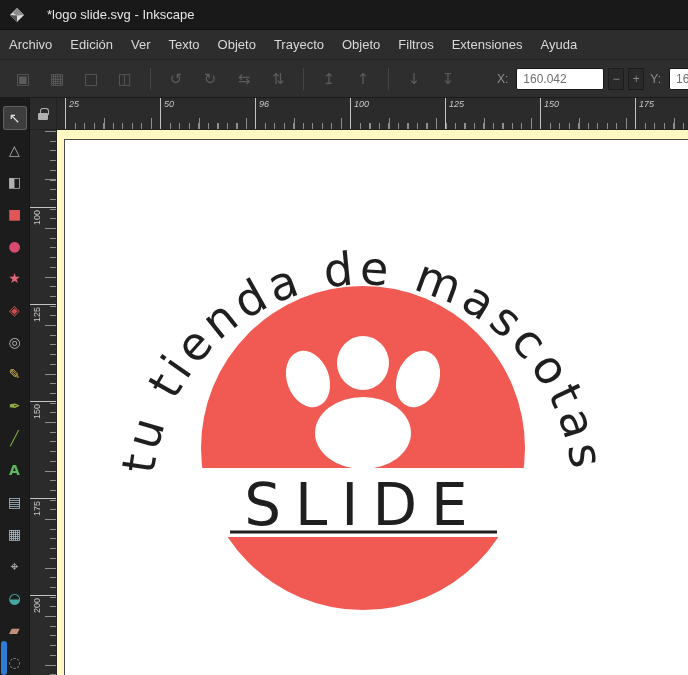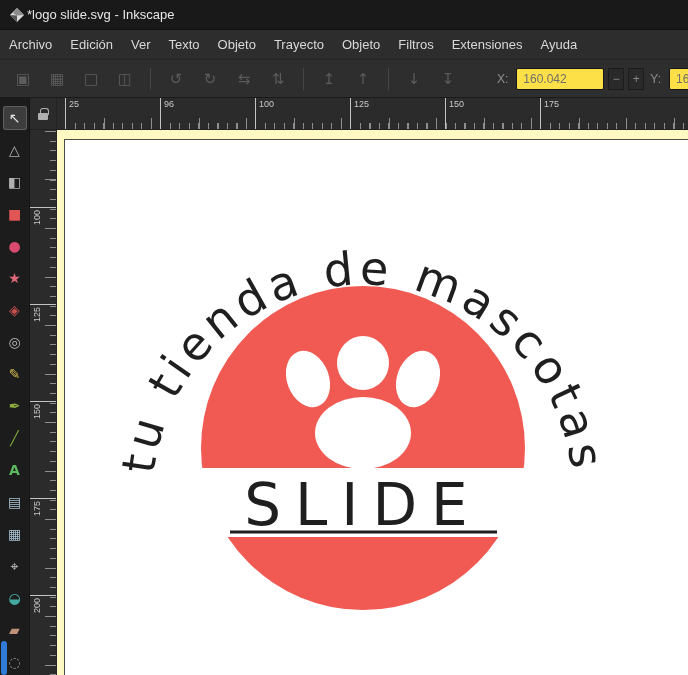--- a/index.html
+++ b/index.html
@@ -8,21 +8,21 @@
     width: 688px; height: 675px; position: relative; overflow: hidden;
     background: #242424; font-family: "Liberation Sans", sans-serif;
     -webkit-font-smoothing: antialiased;
   }
   
   .titlebar {
     height: 30px; background: #191919; display: flex; align-items: center;
     padding-left: 9px; border-bottom: 1px solid #101010;
   }
   .titlebar .appicon { width: 16px; height: 16px; display: inline-block; }
-  .titlebar .title { color: #e6e6e6; font-size: 13px; margin-left: 2px; }
+  .titlebar .title { color: #e6e6e6; font-size: 13px; margin-left: 22px; }
   
   .menubar {
     height: 30px; background: #2d2d2d; display: flex; align-items: stretch;
     padding-left: 0; border-bottom: 1px solid #232323;
   }
   .menu-item {
     color: #d8d8d8; font-size: 13px; padding: 0 9px; display: flex; align-items: center;
     cursor: default;
   }
   
@@ -32,21 +32,21 @@
   }
   .tbtn {
     width: 30px; height: 26px; border-radius: 3px; flex: 0 0 auto;
     display: flex; align-items: center; justify-content: center;
   }
   .tbtn span { color: #5c5c5c; font-size: 15px; font-family: "DejaVu Sans", sans-serif; }
   .sep { width: 1px; height: 22px; background: #454545; margin: 0 6px; flex: 0 0 auto; }
   .coordlabel { color: #8f8f8f; font-size: 12px; margin: 0 4px 0 2px; flex: 0 0 auto; }
   .x-gap { margin-left: 30px; }
   .field {
-    background: #fde047; border: 1px solid #161616; border-radius: 2px;
+    background: #ffffff; border: 1px solid #161616; border-radius: 2px;
     color: #6f6f6f; font-size: 12px; height: 22px; line-height: 20px;
     padding: 0 6px; width: 88px; flex: 0 0 auto;
   }
   .field.y { width: 60px; }
   .spin {
     width: 16px; height: 22px; background: #2a2a2a; border: 1px solid #1c1c1c;
     color: #868686; font-size: 12px; display: flex; align-items: center; justify-content: center;
     flex: 0 0 auto;
   }
   
@@ -62,21 +62,21 @@
     display: flex; align-items: center; justify-content: center;
   }
   .tool span { font-size: 14px; font-family: "DejaVu Sans", sans-serif; line-height: 1; }
   .tool.selected { background: #3d3d3d; box-shadow: inset 0 0 0 1px #5f5f5f; }
   .toolbox-scroll {
     position: absolute; left: 1px; bottom: 0; width: 6px; height: 34px;
     background: #2f7bd6; border-radius: 3px;
   }
   
   .right-col { flex: 1; display: flex; flex-direction: column; min-width: 0; }
-  .ruler-row { height: 32px; display: flex; }
+  .ruler-row { height: 32px; display: flex; font-style: italic; }
   .corner {
     width: 27px; background: #2b2b2b; border-right: 1px solid #222; border-bottom: 1px solid #222;
     display: flex; align-items: center; justify-content: center;
   }
   .lock { width: 10px; height: 7px; background: #b0b0b0; border-radius: 1px; position: relative; margin-top: 5px; }
   .lock::before {
     content: ""; position: absolute; top: -5px; left: 1.5px; width: 7px; height: 6px;
     border: 1.5px solid #b0b0b0; border-bottom: none; border-radius: 3px 3px 0 0;
   }
   .h-ruler { flex: 1; position: relative; background: #2b2b2b; border-bottom: 1px solid #222; overflow: hidden; }
@@ -257,20 +257,21 @@
     <div class="right-col">
       <div class="ruler-row">
         <div class="corner">
           <div class="lock"></div>
         </div>
         <div class="h-ruler">
           <div class="mid"></div>
           <div class="minor"></div>
           <div class="h-labels">
             <div class="h-cell">25</div>
+            <div class="h-cell">50</div>
             <div class="h-cell">96</div>
             <div class="h-cell">100</div>
             <div class="h-cell">125</div>
             <div class="h-cell">150</div>
             <div class="h-cell">175</div>
           </div>
         </div>
       </div>
 
       <div class="canvas-row">

